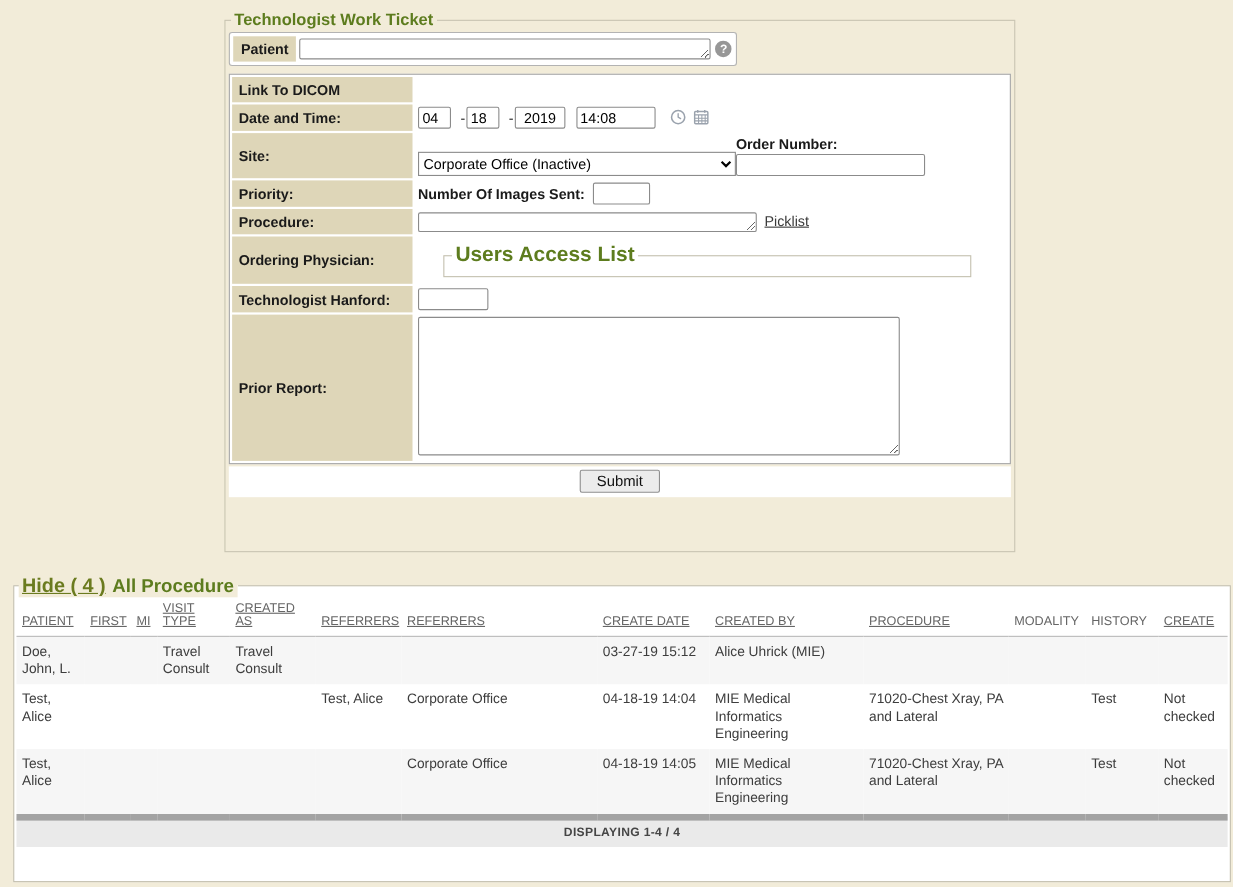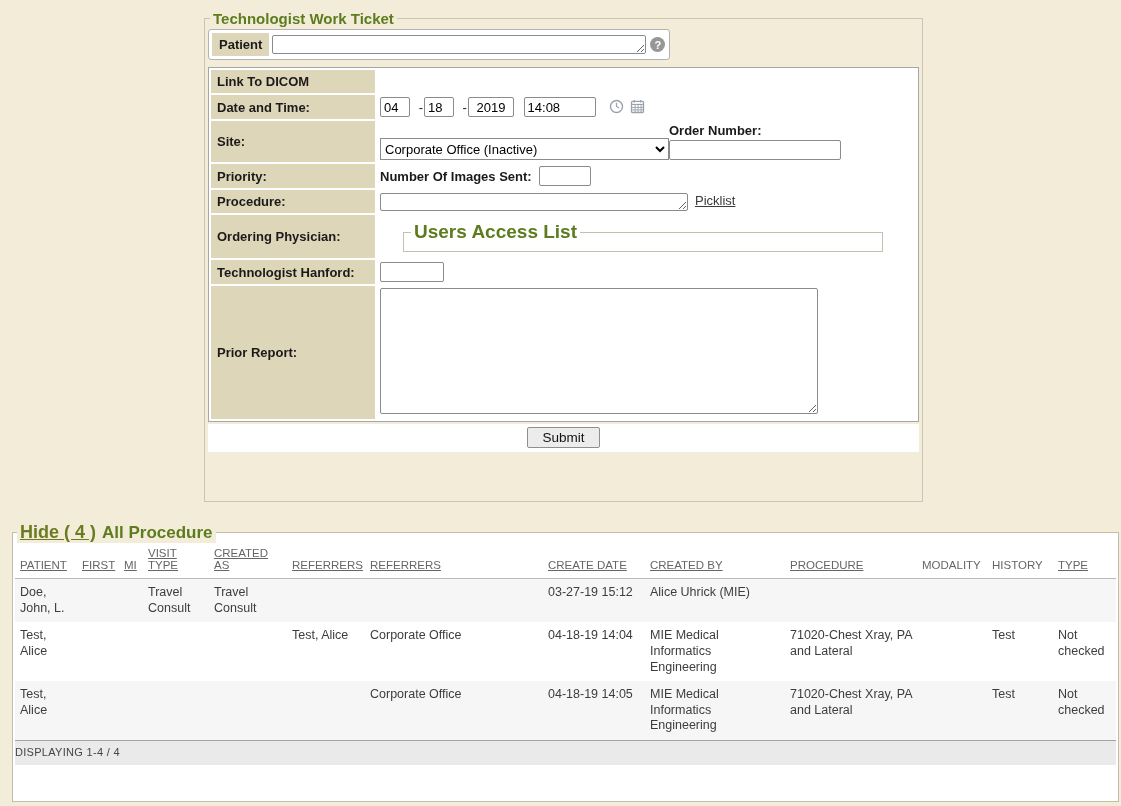--- a/index.html
+++ b/index.html
@@ -189,25 +189,27 @@
     color: #666;
     text-align: left; vertical-align: bottom;
     padding: 3px 5px 7px 5px;
     border-bottom: 1px solid #b9b9b9;
   }
   .enc-table th a { color: #666; text-decoration: underline; }
   .enc-table td { padding: 6px 5px; vertical-align: top; line-height: 1.25; }
   tr.alt { background: #f6f6f6; }
   .enc-footer td {
     background: #eaeaea;
-    border-top: 1px solid #a3a3a3;
+    border-top: 6px solid #a3a3a3;
+    text-align: center;
     font-size: 11px;
     color: #454545;
     padding: 5px 0;
     letter-spacing: 0.3px;
+    font-weight: bold;
   }
   col.c-patient  { width: 62px; }
   col.c-first    { width: 42px; }
   col.c-mi       { width: 24px; }
   col.c-visit    { width: 66px; }
   col.c-archive  { width: 78px; }
   col.c-ref      { width: 78px; }
   col.c-loc      { width: 178px; }
   col.c-cdate    { width: 102px; }
   col.c-cby      { width: 140px; }
@@ -347,21 +349,21 @@
         <th><a href="#">MI</a></th>
         <th><a href="#">VISIT TYPE</a></th>
         <th><a href="#">CREATED AS</a></th>
         <th><a href="#">REFERRERS</a></th>
         <th><a href="#">REFERRERS</a></th>
         <th><a href="#">CREATE DATE</a></th>
         <th><a href="#">CREATED BY</a></th>
         <th><a href="#">PROCEDURE</a></th>
         <th>MODALITY</th>
         <th>HISTORY</th>
-        <th><a href="#">TYPE</a></th>
+        <th><a href="#">CREATE</a></th>
       </tr>
     </thead>
     <tbody>
       <tr class="alt">
         <td>Doe, John, L.</td>
         <td></td>
         <td></td>
         <td>Travel Consult</td>
         <td>Travel Consult</td>
         <td></td>

